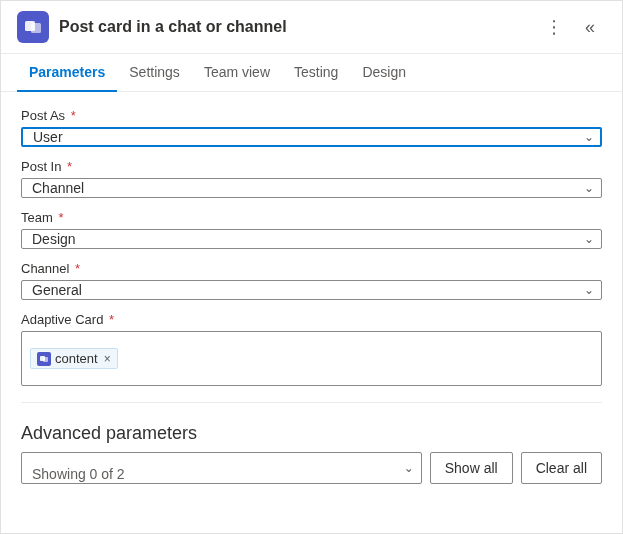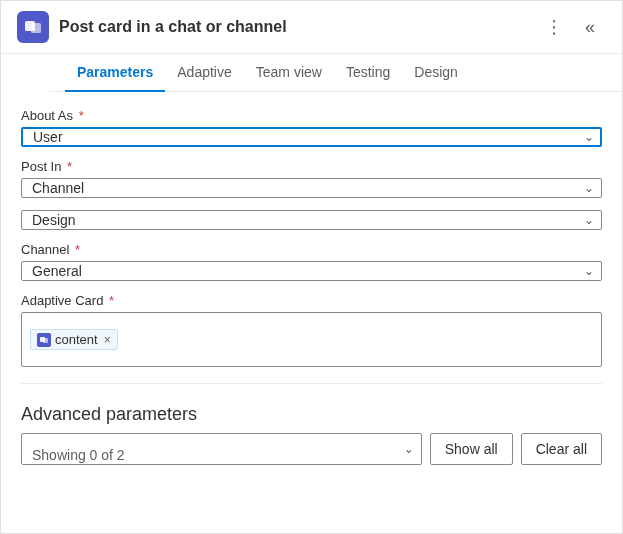--- a/index.html
+++ b/index.html
@@ -72,21 +72,20 @@
       color: #605e5c;
       font-size: 18px;
     }
 
     
     .tabs {
       display: flex;
       padding: 0 16px;
       border-bottom: 1px solid #edebe9;
       gap: 0;
-      margin-left: 48px;
     }
     .tab {
       padding: 10px 12px;
       font-size: 14px;
       color: #605e5c;
       cursor: pointer;
       border-bottom: 2px solid transparent;
       margin-bottom: -1px;
       text-decoration: none;
     }
@@ -278,38 +277,38 @@
         <span>«</span>
       </button>
     </div>
   </div>
 
   <div class="tabs">
     <div class="tab active">
       <span>Parameters</span>
     </div>
     <div class="tab">
-      <span>Adaptive</span>
+      <span>Settings</span>
     </div>
     <div class="tab">
       <span>Team view</span>
     </div>
     <div class="tab">
       <span>Testing</span>
     </div>
     <div class="tab">
       <span>Design</span>
     </div>
   </div>
 
   <div class="content">
 
     <div class="field-group">
       <label class="field-label">
-        <span>About As</span><span class="required"> *</span>
+        <span>Post As</span><span class="required"> *</span>
       </label>
       <div class="select-wrapper">
         <select class="select-control focused">
           <option>User</option>
           <option>Flow bot</option>
         </select>
         <span class="chevron-icon">⌄</span>
       </div>
     </div>
 
@@ -320,20 +319,23 @@
       <div class="select-wrapper">
         <select class="select-control">
           <option>Channel</option>
           <option>Chat with Flow bot</option>
         </select>
         <span class="chevron-icon">⌄</span>
       </div>
     </div>
 
     <div class="field-group">
+      <label class="field-label">
+        <span>Team</span><span class="required"> *</span>
+      </label>
       <div class="select-wrapper">
         <select class="select-control">
           <option>Design</option>
           <option>Engineering</option>
           <option>Marketing</option>
         </select>
         <span class="chevron-icon">⌄</span>
       </div>
     </div>
 

